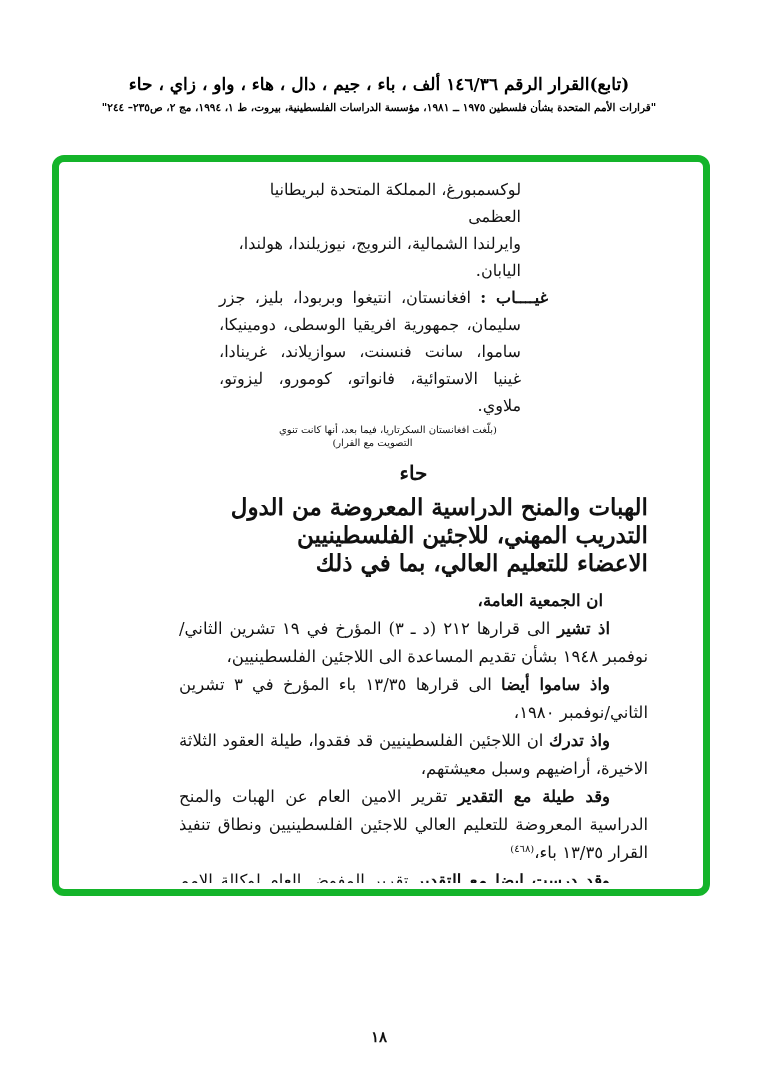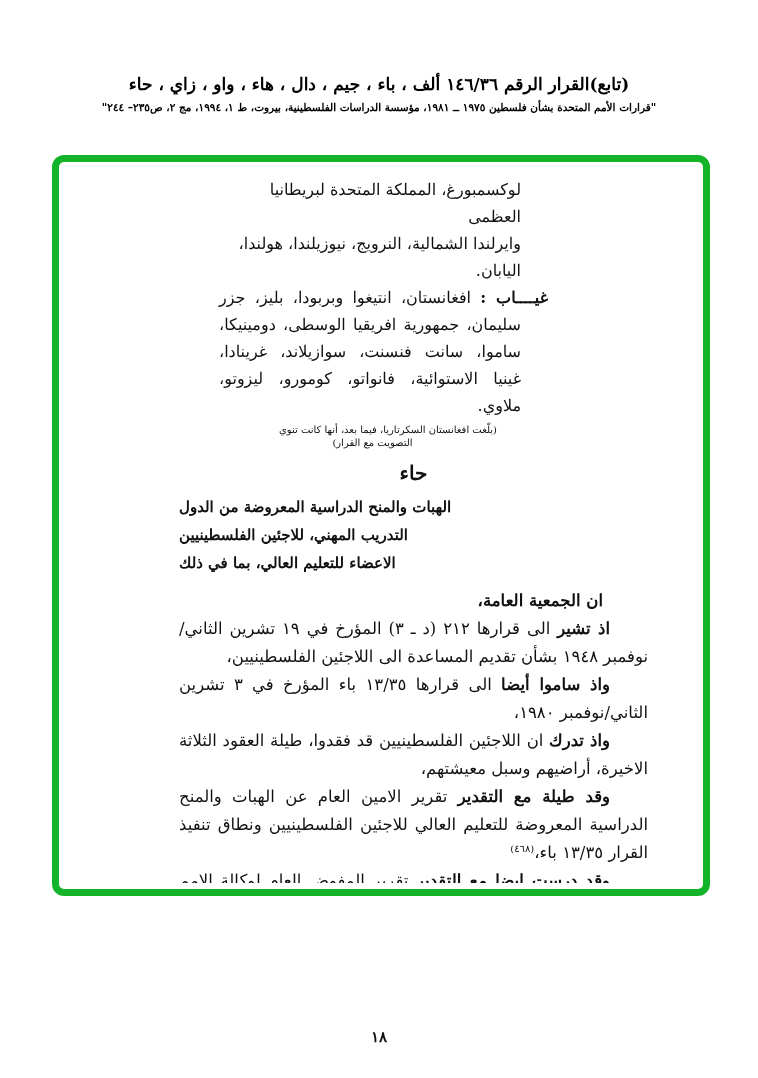--- a/index.html
+++ b/index.html
@@ -17,21 +17,21 @@
   
   .voting{margin-right:100px;margin-left:40px;font-size:16px;line-height:27px;}
   .cont{padding-right:27px;text-align:right;}
   .absent{text-align:justify;padding-right:27px;text-indent:-27px;}
   .absent-label{font-weight:bold;white-space:nowrap;}
   .note{font-size:10px;line-height:13px;margin-top:4px;margin-right:51px;margin-left:29px;
         text-align:justify;}
   .note2{text-align:center;}
   
   .section-letter{margin-top:14px;text-align:center;font-weight:bold;font-size:20px;line-height:20px;}
-  .title{margin-top:10px;text-align:left;font-weight:bold;font-size:15px;line-height:28px;}
+  .title{margin-top:10px;text-align:right;font-weight:bold;font-size:23px;line-height:28px;}
   .intro{margin-top:10px;font-weight:bold;text-indent:45px;line-height:28px;}
   
   .para{margin:0;text-indent:38px;text-align:justify;line-height:28px;}
   .para b{font-weight:bold;}
   sup.ref{font-size:10px;line-height:0;vertical-align:super;}
   
   .pagenum{position:absolute;top:1028px;left:0;right:0;text-align:center;
            font-weight:bold;font-size:15px;direction:rtl;}
 </style>
 </head>

